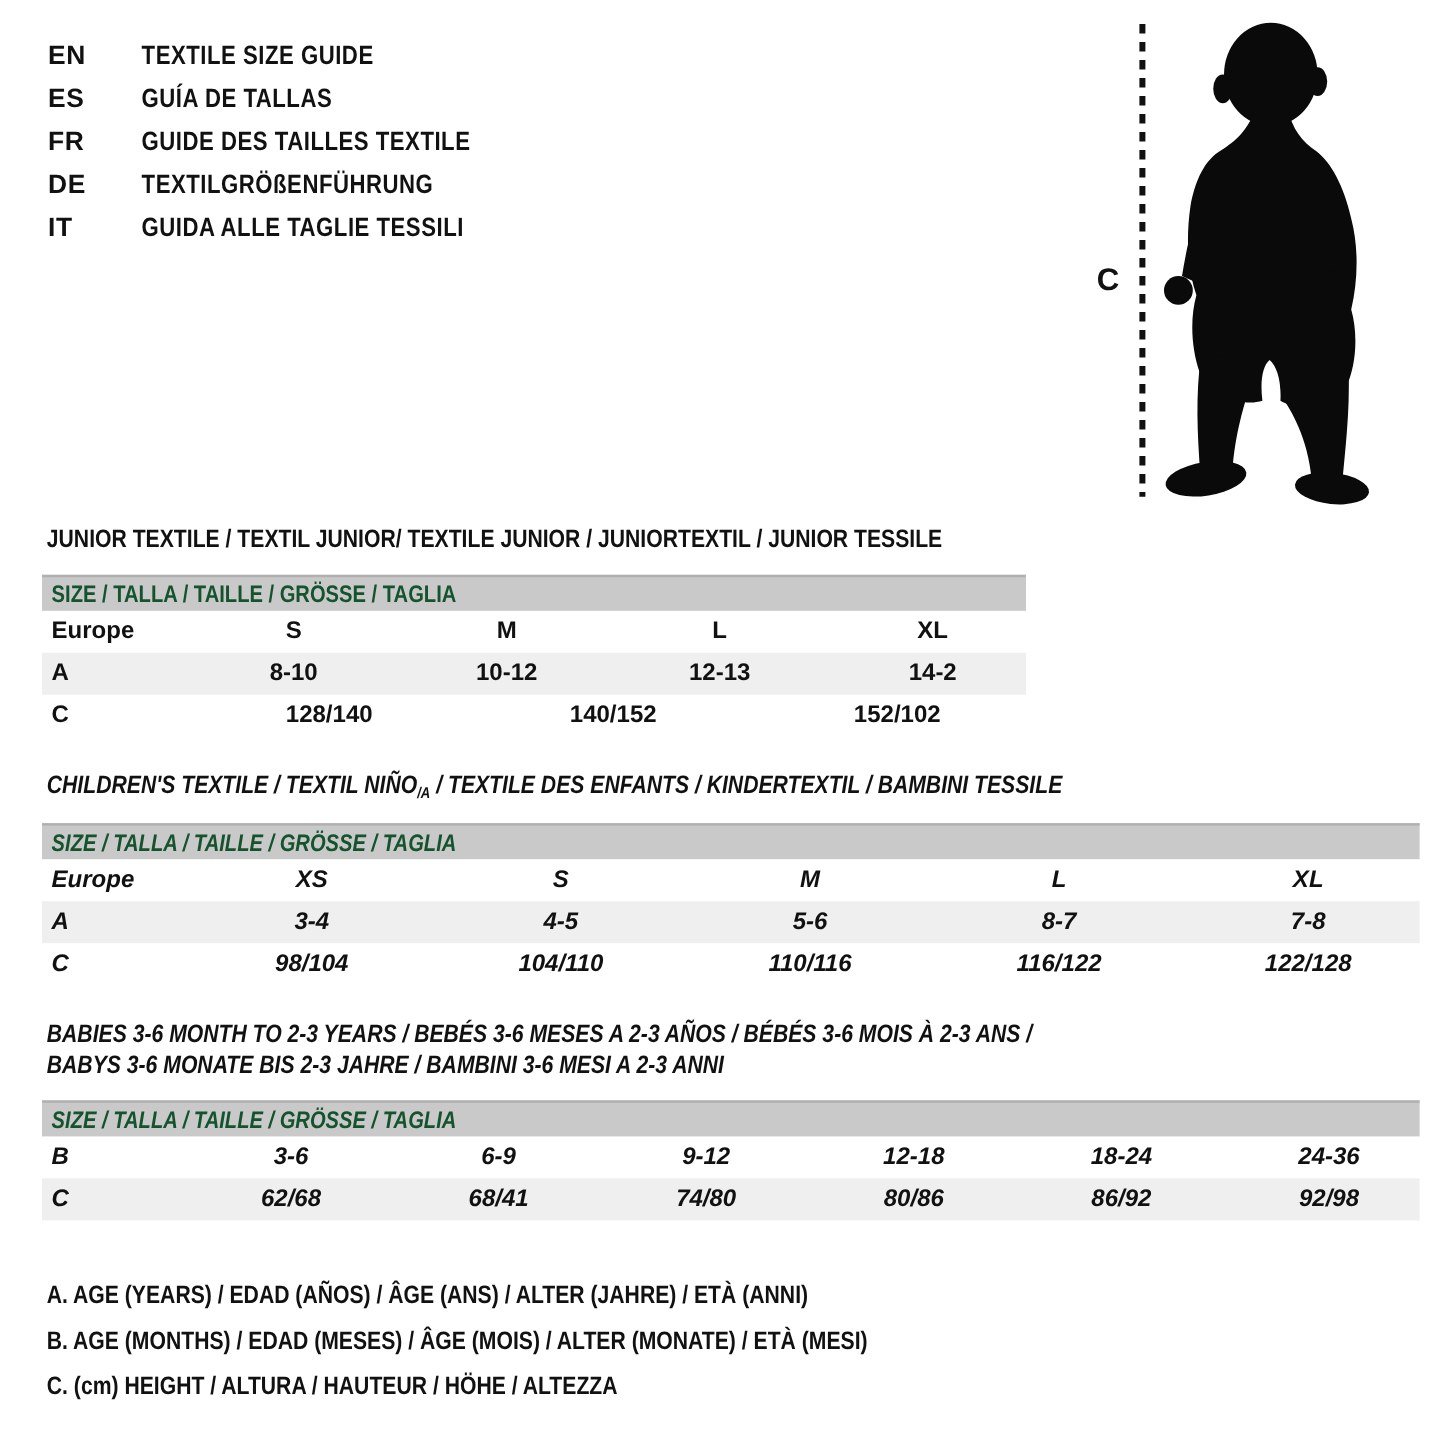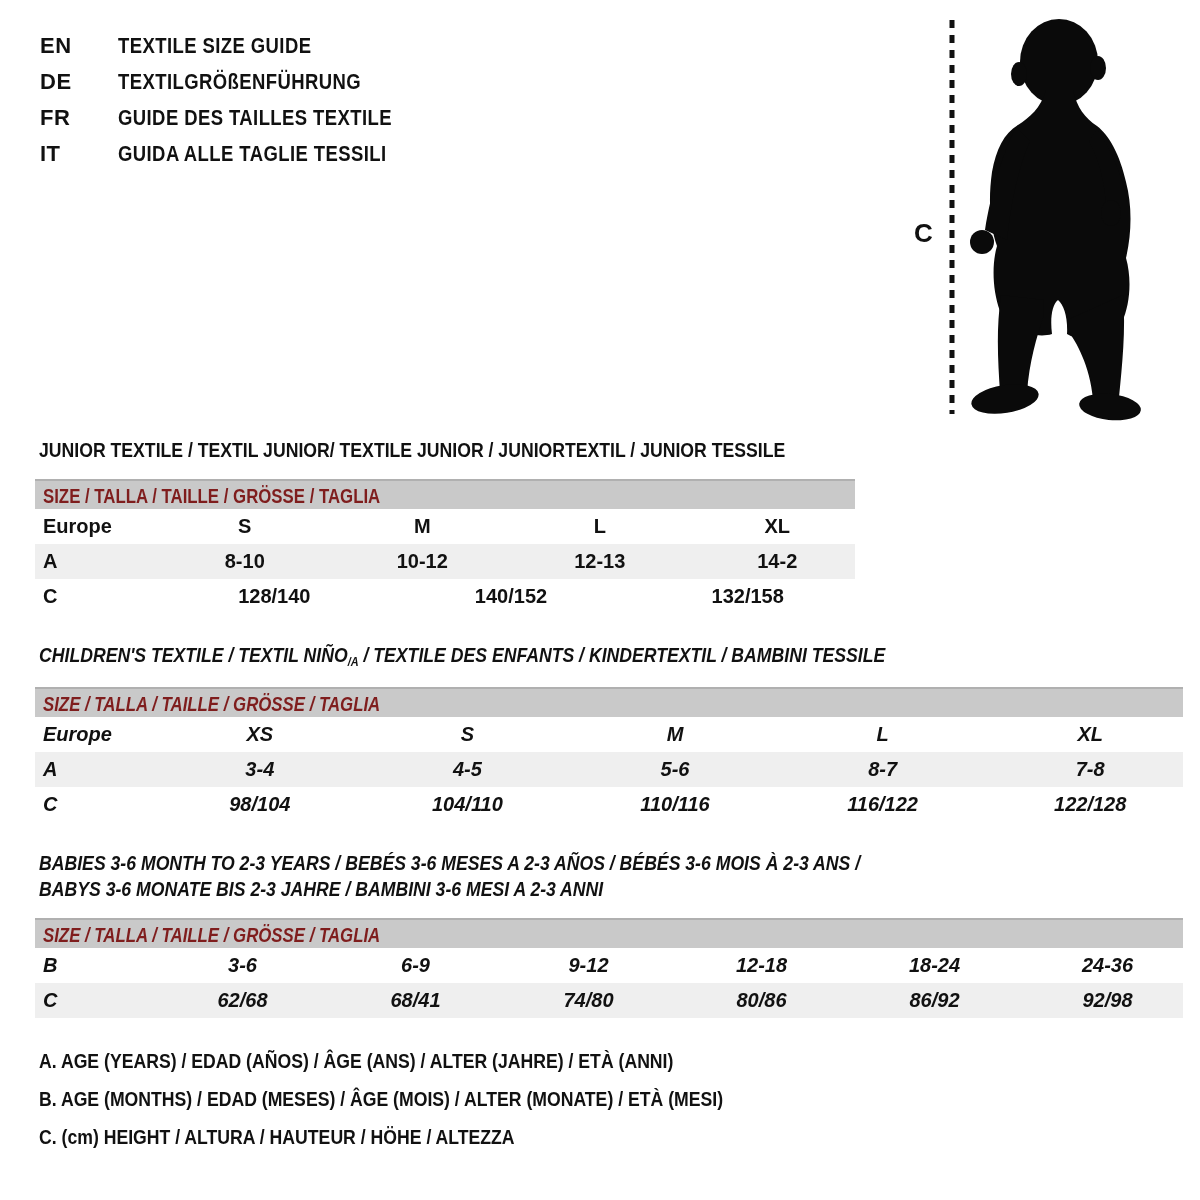--- a/index.html
+++ b/index.html
@@ -22,49 +22,53 @@
 
   
   .main{position:absolute;left:35px;top:0;width:1148px;}
   .spacer-top{height:437px;}
   .section{margin:0;}
   .section + .section{margin-top:28px;font-style:italic;}
   .section-title{font-size:21px;line-height:26px;margin:0 0 16px 4px;font-weight:bold;}
   .title-line{display:block;}
   .t-sub{font-size:13px;position:relative;top:4px;}
   .size-bar{
-    height:30px;line-height:30px;background:#c9c9c9;color:#7f1d1d;
+    height:30px;line-height:30px;background:#c9c9c9;color:#14532d;
     border-top:2px solid #b0b0b0;font-size:20px;padding-left:8px;box-sizing:border-box;
   }
   .trow{display:flex;height:35px;line-height:35px;font-size:20px;gap:22px;}
   .trow.shaded{background:#efefef;}
   .tlabel{width:110px;padding-left:8px;box-sizing:border-box;text-align:left;}
   .tcell{flex:1;text-align:center;}
   .w-junior .size-bar,.w-junior .trow{width:820px;}
   .w-full .size-bar,.w-full .trow{width:1148px;}
 
   
-  .legend{margin-top:24px;margin-left:4px;}
+  .legend{margin-top:44px;margin-left:4px;}
   .legend-line{font-size:21px;line-height:38px;}
 </style>
 </head>
 <body>
 
 <div class="lang-block">
   <div class="lang-row">
     <span class="lang-code">EN</span>
     <span class="cx">TEXTILE SIZE GUIDE</span>
   </div>
   <div class="lang-row">
+    <span class="lang-code">ES</span>
+    <span class="cx">GUÍA DE TALLAS</span>
+  </div>
+  <div class="lang-row">
+    <span class="lang-code">FR</span>
+    <span class="cx">GUIDE DES TAILLES TEXTILE</span>
+  </div>
+  <div class="lang-row">
     <span class="lang-code">DE</span>
     <span class="cx">TEXTILGRÖßENFÜHRUNG</span>
-  </div>
-  <div class="lang-row">
-    <span class="lang-code">FR</span>
-    <span class="cx">GUIDE DES TAILLES TEXTILE</span>
   </div>
   <div class="lang-row">
     <span class="lang-code">IT</span>
     <span class="cx">GUIDA ALLE TAGLIE TESSILI</span>
   </div>
 </div>
 
 <div class="figure-wrap">
   <svg width="300" height="440" viewBox="0 0 300 440">
 
@@ -123,21 +127,21 @@
           <div class="tlabel">A</div>
           <div class="tcell">8-10</div>
           <div class="tcell">10-12</div>
           <div class="tcell">12-13</div>
           <div class="tcell">14-2</div>
         </div>
         <div class="trow">
           <div class="tlabel">C</div>
           <div class="tcell">128/140</div>
           <div class="tcell">140/152</div>
-          <div class="tcell">132/158</div>
+          <div class="tcell">152/102</div>
         </div>
       </div>
   </section>
 
   <section class="section w-full">
     <h2 class="section-title">
         <span class="title-line"><span class="cx"><span>CHILDREN'S TEXTILE / TEXTIL NIÑO</span><span class="t-sub">/A</span><span> / TEXTILE DES ENFANTS / KINDERTEXTIL / BAMBINI TESSILE</span></span></span>
       </h2>
     <div class="size-bar">
       <span class="cx">SIZE / TALLA / TAILLE / GRÖSSE / TAGLIA</span>

